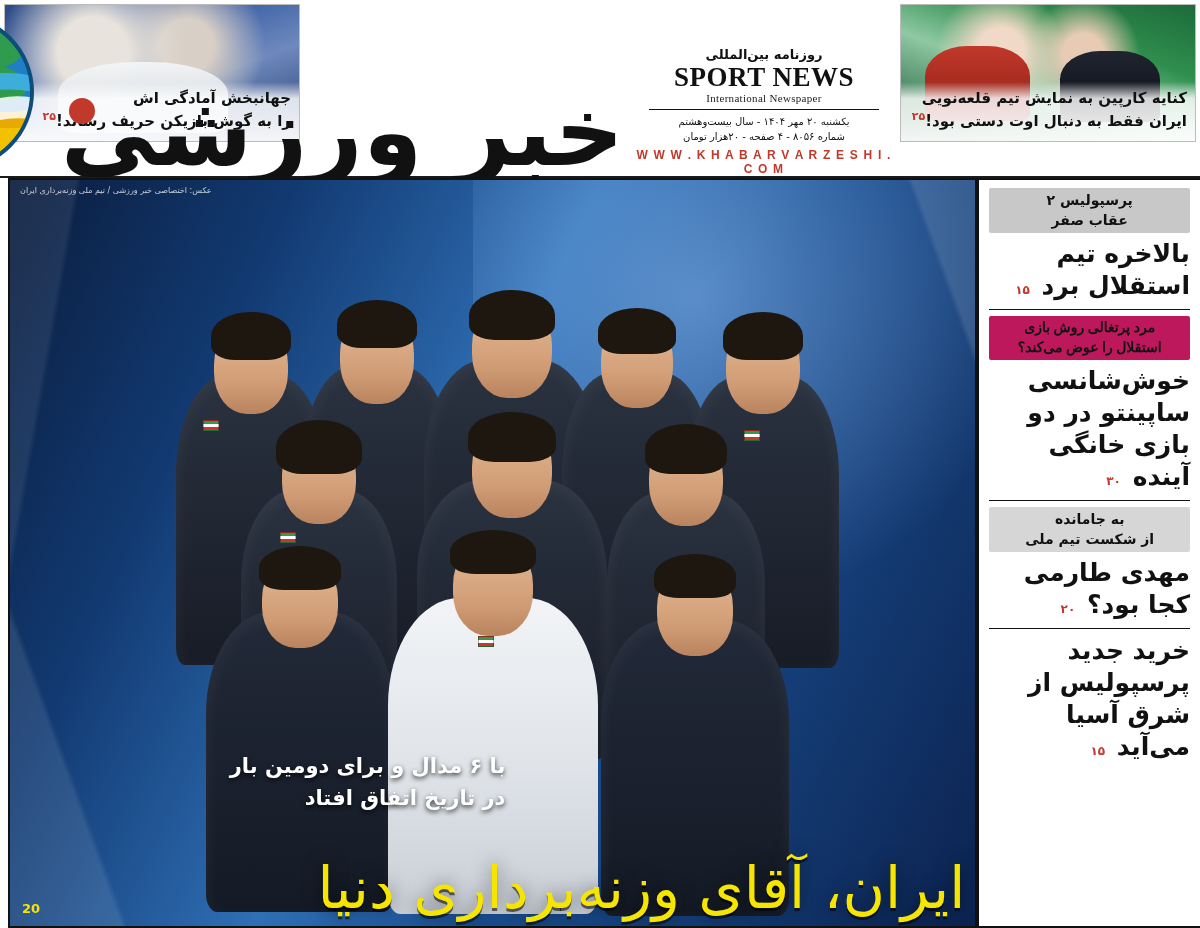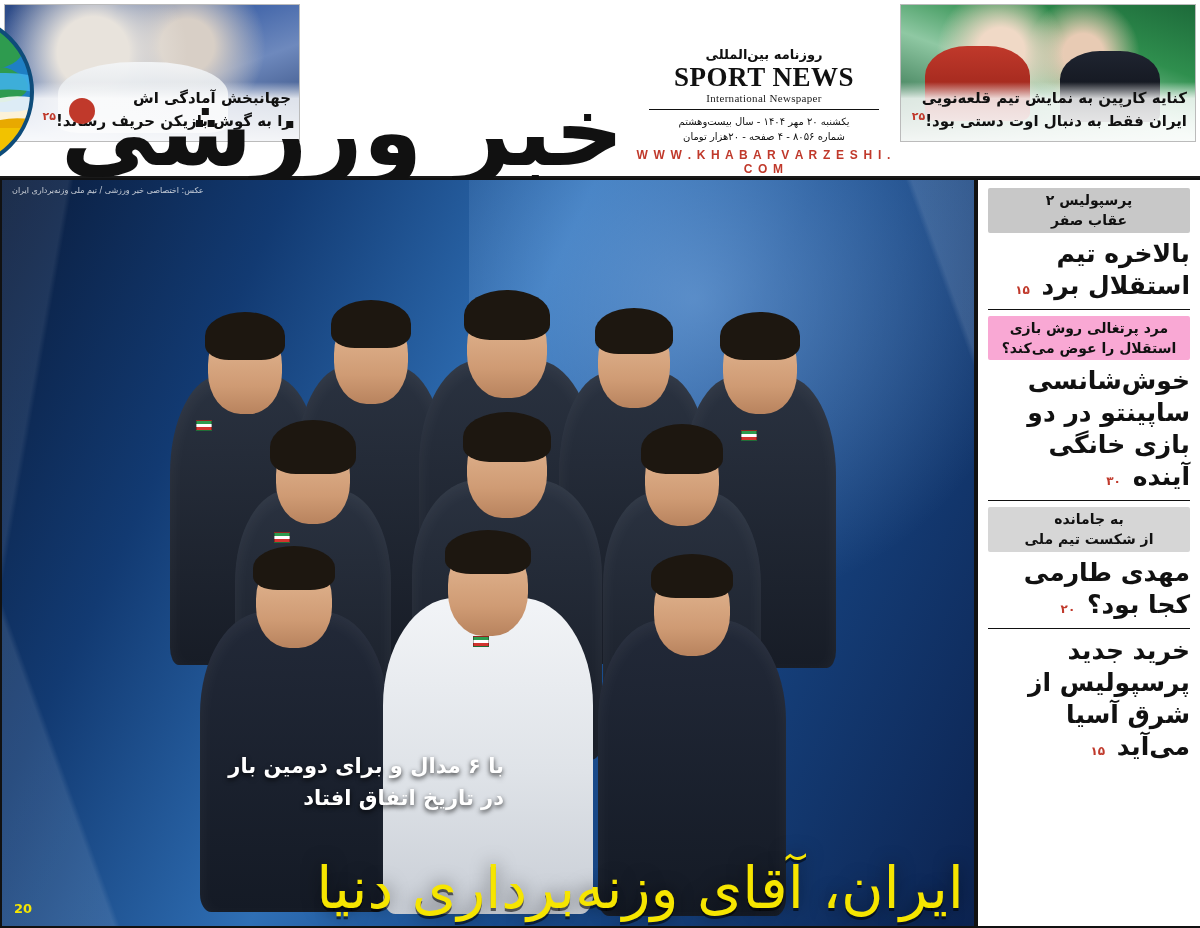--- a/index.html
+++ b/index.html
@@ -170,20 +170,21 @@
     direction: ltr;
     font-family: "Liberation Sans", sans-serif;
   }
 
   
   .body-area {
     position: absolute;
     top: 178px; left: 0; right: 0; bottom: 0;
     display: flex;
     flex-direction: row;
+    padding-left: 8px;
   }
 
   
   .main-photo-wrap {
     position: relative;
     width: 976px;
     height: 750px;
     overflow: hidden;
     background: #0b2a55;
     border: 2px solid #111;
@@ -299,21 +300,22 @@
     background: #c8c8c8;
     color: #111;
     font-size: 14px;
     font-weight: bold;
     text-align: center;
     line-height: 1.45;
     padding: 2px 4px;
     border-radius: 2px;
   }
   .side-kicker.green {
-    background: #f9a8d4;
+    background: #be185d;
+    font-family: Liberation Serif, serif;
   }
   .side-kicker.gray2 { background: #d6d6d6; }
   .side-title {
     margin-top: 5px;
     font-size: 25px;
     font-weight: bold;
     color: #111;
     line-height: 1.28;
     text-align: right;
   }

